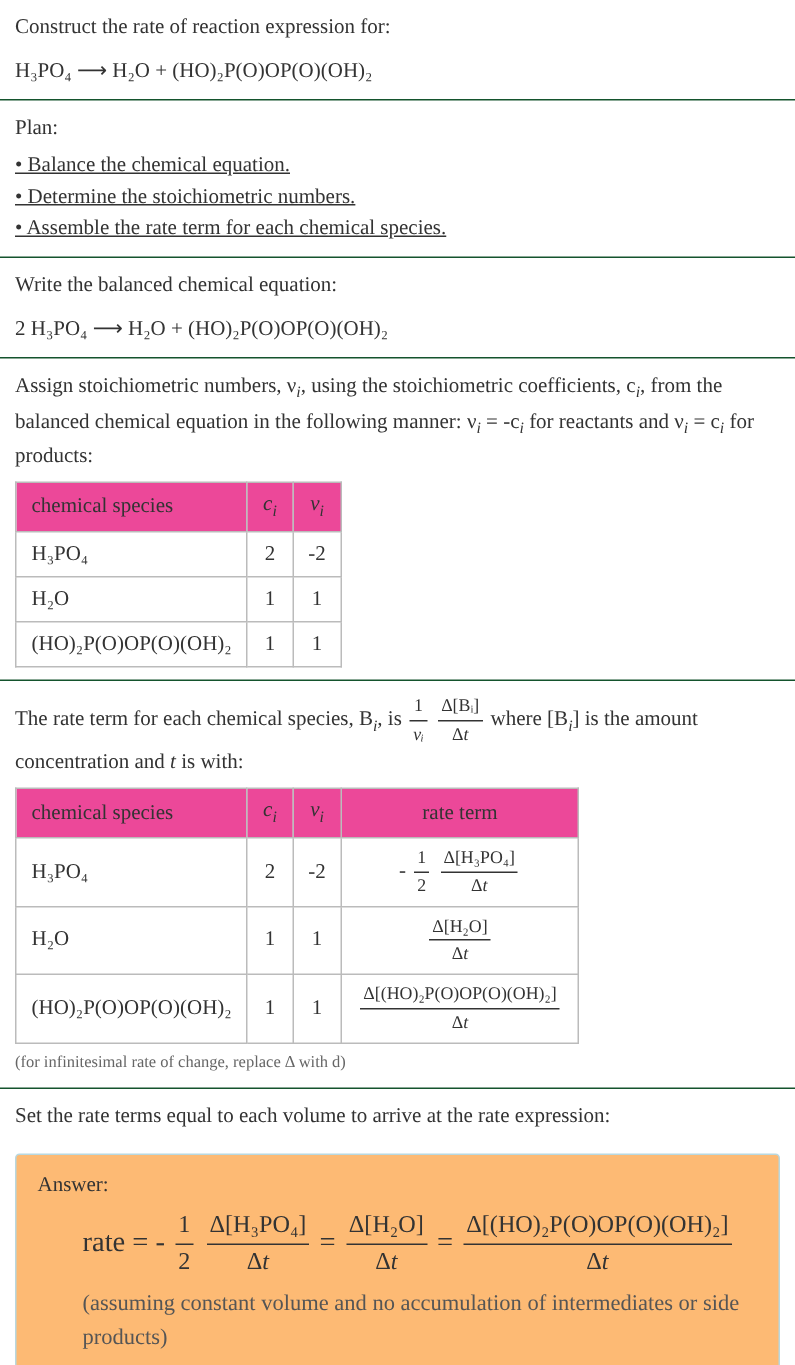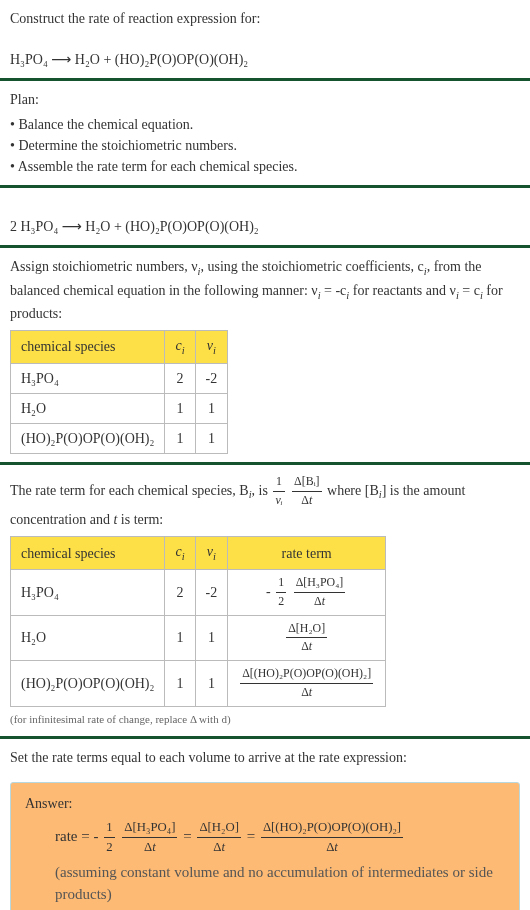--- a/index.html
+++ b/index.html
@@ -6,68 +6,68 @@
     body {
       font-family: Georgia, 'Times New Roman', serif;
       font-size: 14px;
       color: #333;
       background: #fff;
       width: 530px;
       line-height: 1.5;
     }
     .section {
       padding: 8px 10px;
-      border-bottom: 3px solid #14532d;
+      border-bottom: 1px solid #14532d;
     }
     .section.no-border { border-bottom: none; }
     .equation-line {
       font-family: Georgia, serif;
-      margin-top: 20px;
+      margin-top: 8px;
     }
     .sub { vertical-align: sub; font-size: 0.75em; }
     .ital { font-style: italic; }
     table {
       border-collapse: collapse;
       margin-top: 6px;
     }
     th, td {
       border: 1px solid #bbb;
       padding: 4px 10px;
       text-align: center;
       font-weight: normal;
     }
-    th { background: #fde047; }
+    th { background: #ec4899; }
     .left-cell { text-align: left; }
     .small-note {
       font-size: 11px;
       color: #666;
       margin-top: 4px;
     }
     .answer-box {
       background: #fdba74;
       border: 1px solid #b8d8e0;
       border-radius: 3px;
       padding: 10px 14px;
       margin: 6px 10px 10px 10px;
     }
     .answer-label {
       margin-bottom: 4px;
     }
     .answer-eq {
       padding-left: 30px;
-      font-size: 15px;
+      font-size: 19px;
     }
     .answer-note {
       font-size: 15px;
       color: #555;
       padding-left: 30px;
       margin-top: 4px;
     }
     .plan-list { margin-top: 4px; }
-    .plan-item { display: block; }
+    .plan-item { display: block; text-decoration: underline; }
     .inline-frac {
       display: inline-block;
       vertical-align: middle;
       text-align: center;
       font-size: 0.85em;
       margin: 0 2px;
     }
     .inline-frac .n { display:block; border-bottom:1px solid #333; padding:0 2px; }
     .inline-frac .d { display:block; padding:0 2px;text-align:center; }
   </style>
@@ -82,20 +82,21 @@
 <div class="section">
   <div>Plan:</div>
   <div class="plan-list">
     <span class="plan-item">• Balance the chemical equation.</span>
     <span class="plan-item">• Determine the stoichiometric numbers.</span>
     <span class="plan-item">• Assemble the rate term for each chemical species.</span>
   </div>
 </div>
 
 <div class="section">
+  <div>Write the balanced chemical equation:</div>
   <div class="equation-line">2 H₃PO₄  ⟶  H₂O + (HO)₂P(O)OP(O)(OH)₂</div>
 </div>
 
 <div class="section">
   <div>
     <span>Assign stoichiometric numbers, ν</span><span class="ital sub">i</span><span>, using the stoichiometric coefficients, c</span><span class="ital sub">i</span><span>, from the balanced chemical equation in the following manner: ν</span><span class="ital sub">i</span><span> = -c</span><span class="ital sub">i</span><span> for reactants and ν</span><span class="ital sub">i</span><span> = c</span><span class="ital sub">i</span><span> for products:</span>
   </div>
   <table>
     <tbody>
         <tr>
@@ -126,21 +127,21 @@
   <div>
     <span>The rate term for each chemical species, B</span><span class="ital sub">i</span><span>, is </span>
     <span class="inline-frac">
       <span class="n">1</span>
       <span class="d ital">νᵢ</span>
     </span>
     <span class="inline-frac">
       <span class="n">Δ[Bᵢ]</span>
       <span class="d">Δ<span class="ital">t</span></span>
     </span>
-    <span> where [B</span><span class="ital sub">i</span><span>] is the amount concentration and </span><span class="ital">t</span><span> is term:</span>
+    <span> where [B</span><span class="ital sub">i</span><span>] is the amount concentration and </span><span class="ital">t</span><span> is with:</span>
   </div>
   <table>
     <tbody>
         <tr>
       <th class="left-cell">chemical species</th>
       <th><span class="ital">c</span><span class="ital sub">i</span></th>
       <th><span class="ital">ν</span><span class="ital sub">i</span></th>
       <th>rate term</th>
     </tr>
     <tr>

